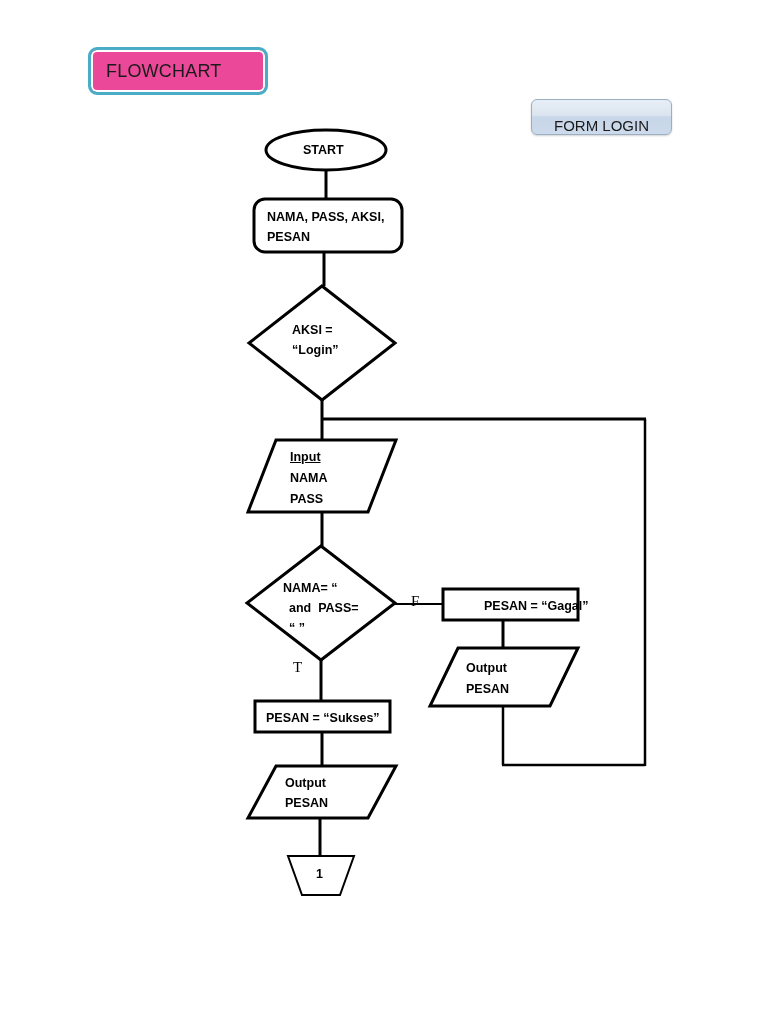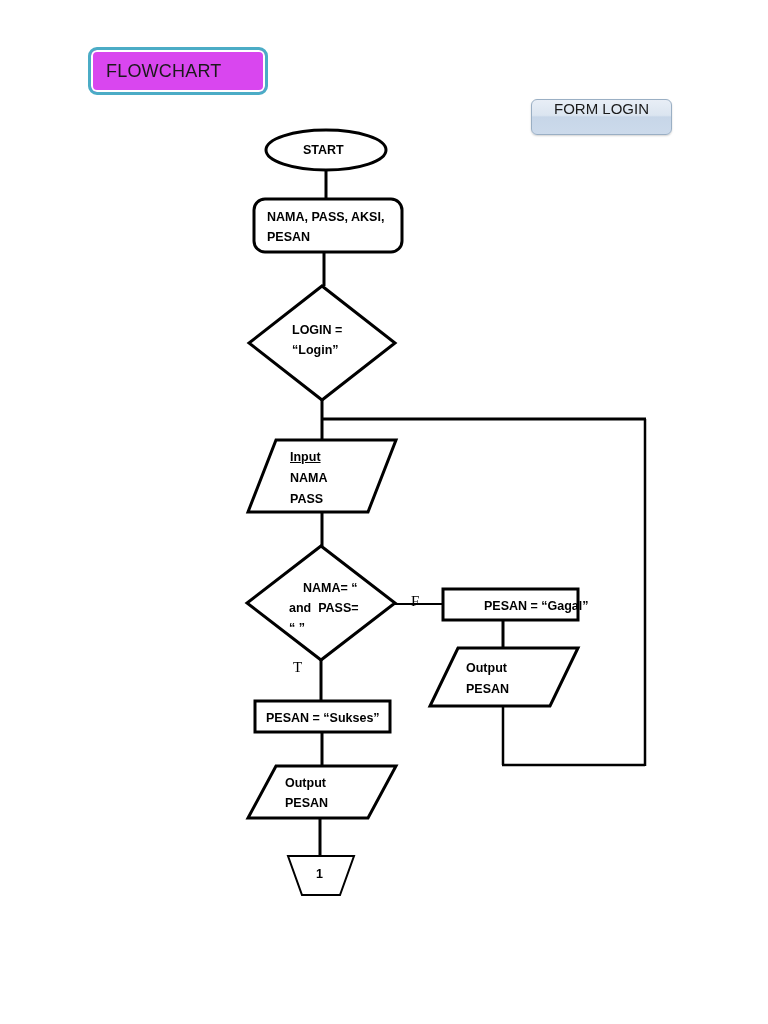--- a/index.html
+++ b/index.html
@@ -26,21 +26,21 @@
   
   #flowchart-title {
     position: absolute;
     left: 88px;
     top: 47px;
     width: 180px;
     height: 48px;
     box-sizing: border-box;
     border: 3px solid #4BACC6;
     border-radius: 9px;
-    background: #d946ef;
+    background: #ec4899;
     box-shadow: inset 0 0 0 2px #ffffff;
     display: flex;
     align-items: center;
     padding-left: 15px;
   }
   #flowchart-title .label {
     font-size: 18px;
     color: #1a1a1a;
     letter-spacing: 0.2px;
   }
@@ -50,21 +50,21 @@
     position: absolute;
     left: 531px;
     top: 99px;
     width: 141px;
     height: 36px;
     box-sizing: border-box;
     border: 1px solid #9aafc4;
     border-radius: 6px;
     background: linear-gradient(to bottom, #e8eef6 0%, #dbe5f0 45%, #c7d6e8 50%, #ccdaeb 100%);
     display: flex;
-    align-items: flex-start;
+    align-items: flex-end;
     justify-content: center;
     box-shadow: 0 1px 2px rgba(0,0,0,0.18);
   }
   #form-login-button .label {
     font-size: 15px;
     color: #1a1a1a;
   }
 
   
   .node-text {
@@ -152,28 +152,28 @@
 
 <div id="form-login-button">
   <span class="label">FORM LOGIN</span>
 </div>
 
 <div class="oval-text" style="left:293px; top:143px;margin-left:10px;">START</div>
 
 <div class="node-text" style="left:267px; top:207px;">NAMA, PASS, AKSI,</div>
 <div class="node-text" style="left:267px; top:227px;">PESAN</div>
 
-<div class="node-text" style="left:292px; top:320px;">LOGIN =</div>
+<div class="node-text" style="left:292px; top:320px;">AKSI =</div>
 <div class="node-text" style="left:292px; top:340px;">“Login”</div>
 
 <div class="node-text" style="left:290px; top:447px;text-decoration:underline;">Input</div>
 <div class="node-text" style="left:290px; top:468px;">NAMA</div>
 <div class="node-text" style="left:290px; top:489px;">PASS</div>
 
-<div class="node-text" style="left:303px; top:578px;">NAMA= “</div>
+<div class="node-text" style="left:283px; top:578px;">NAMA= “</div>
 <div class="node-text" style="left:289px; top:598px;">and  PASS=</div>
 <div class="node-text" style="left:289px; top:618px;">“ ”</div>
 
 <div class="branch-label" style="left:411px; top:594px;">F</div>
 <div class="branch-label" style="left:293px; top:660px;">T</div>
 
 <div class="node-text" style="left:456px; top:596px;padding-left:28px;">PESAN = “Gagal”</div>
 
 <div class="node-text" style="left:466px; top:658px;">Output</div>
 <div class="node-text" style="left:466px; top:679px;">PESAN</div>

